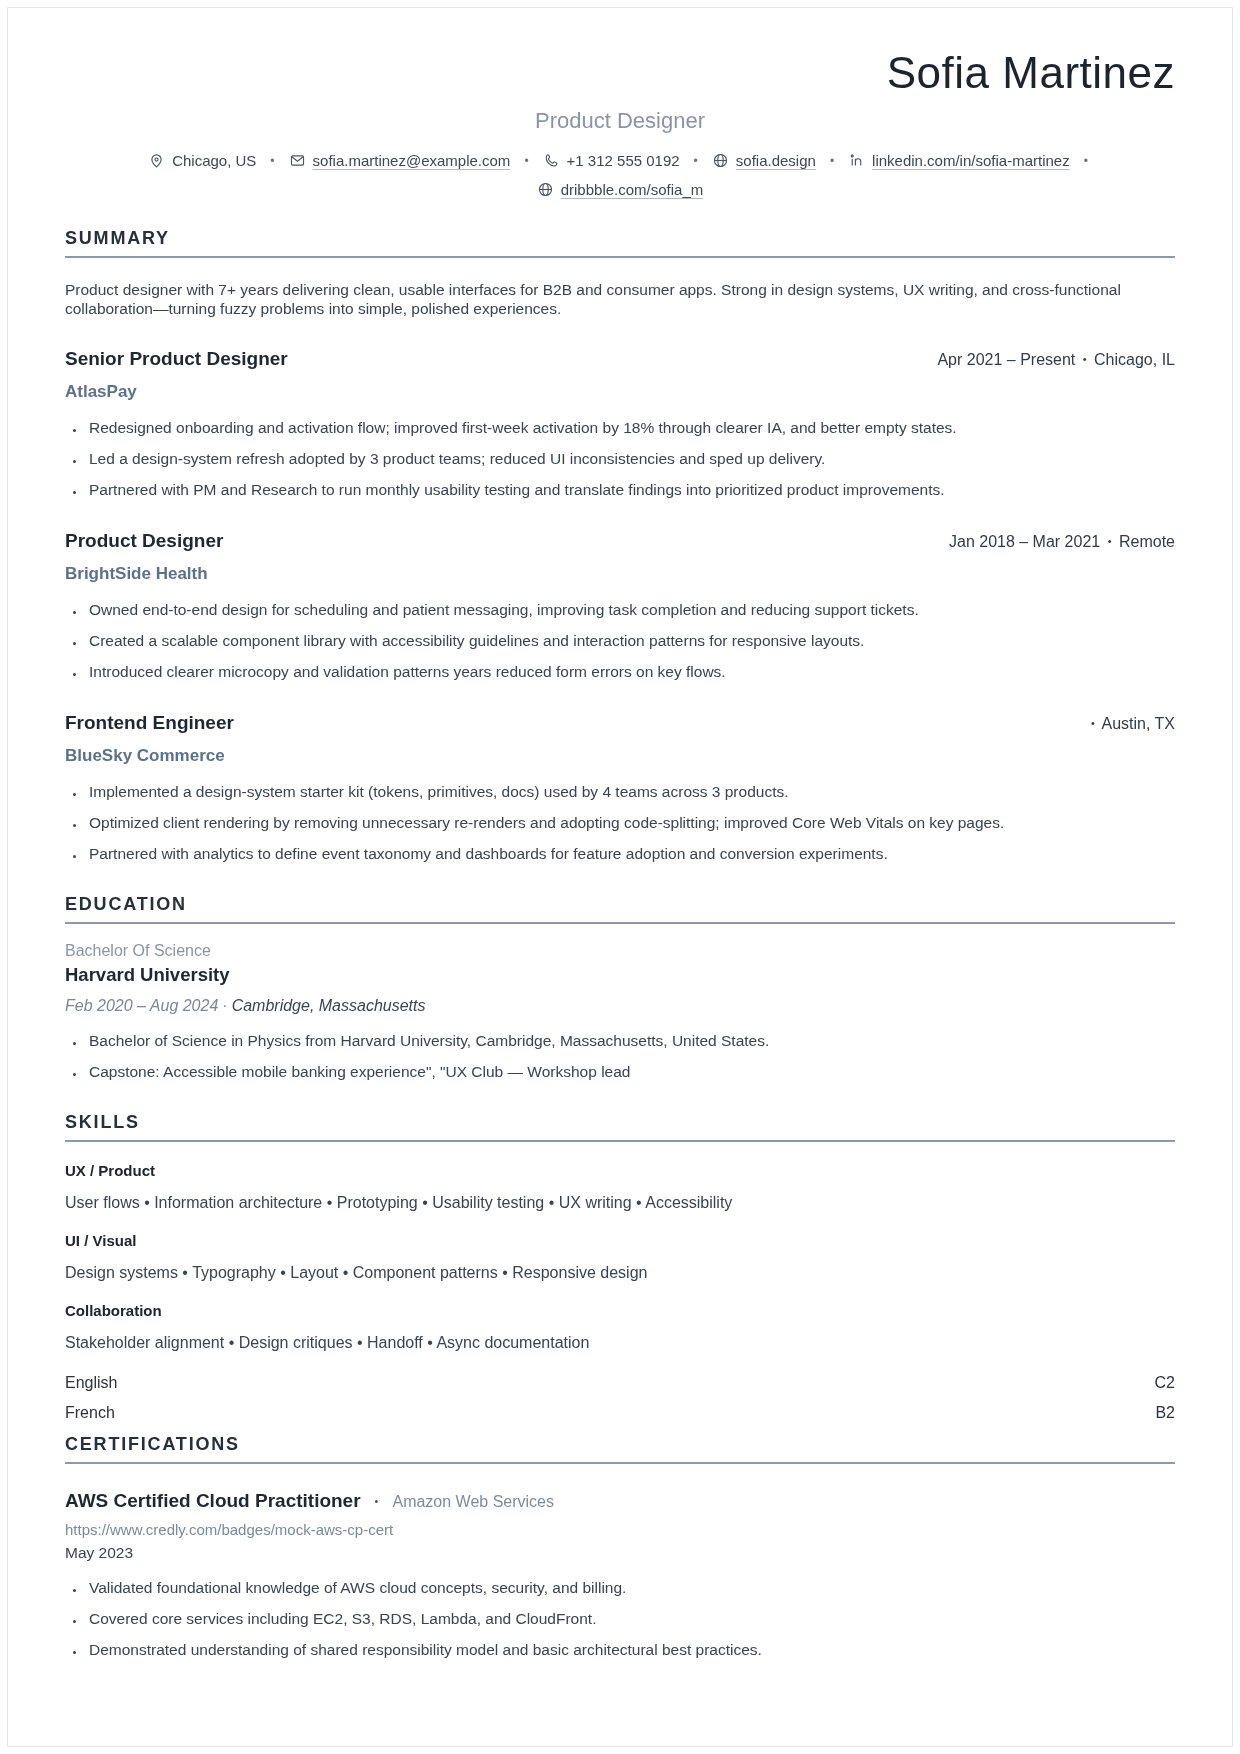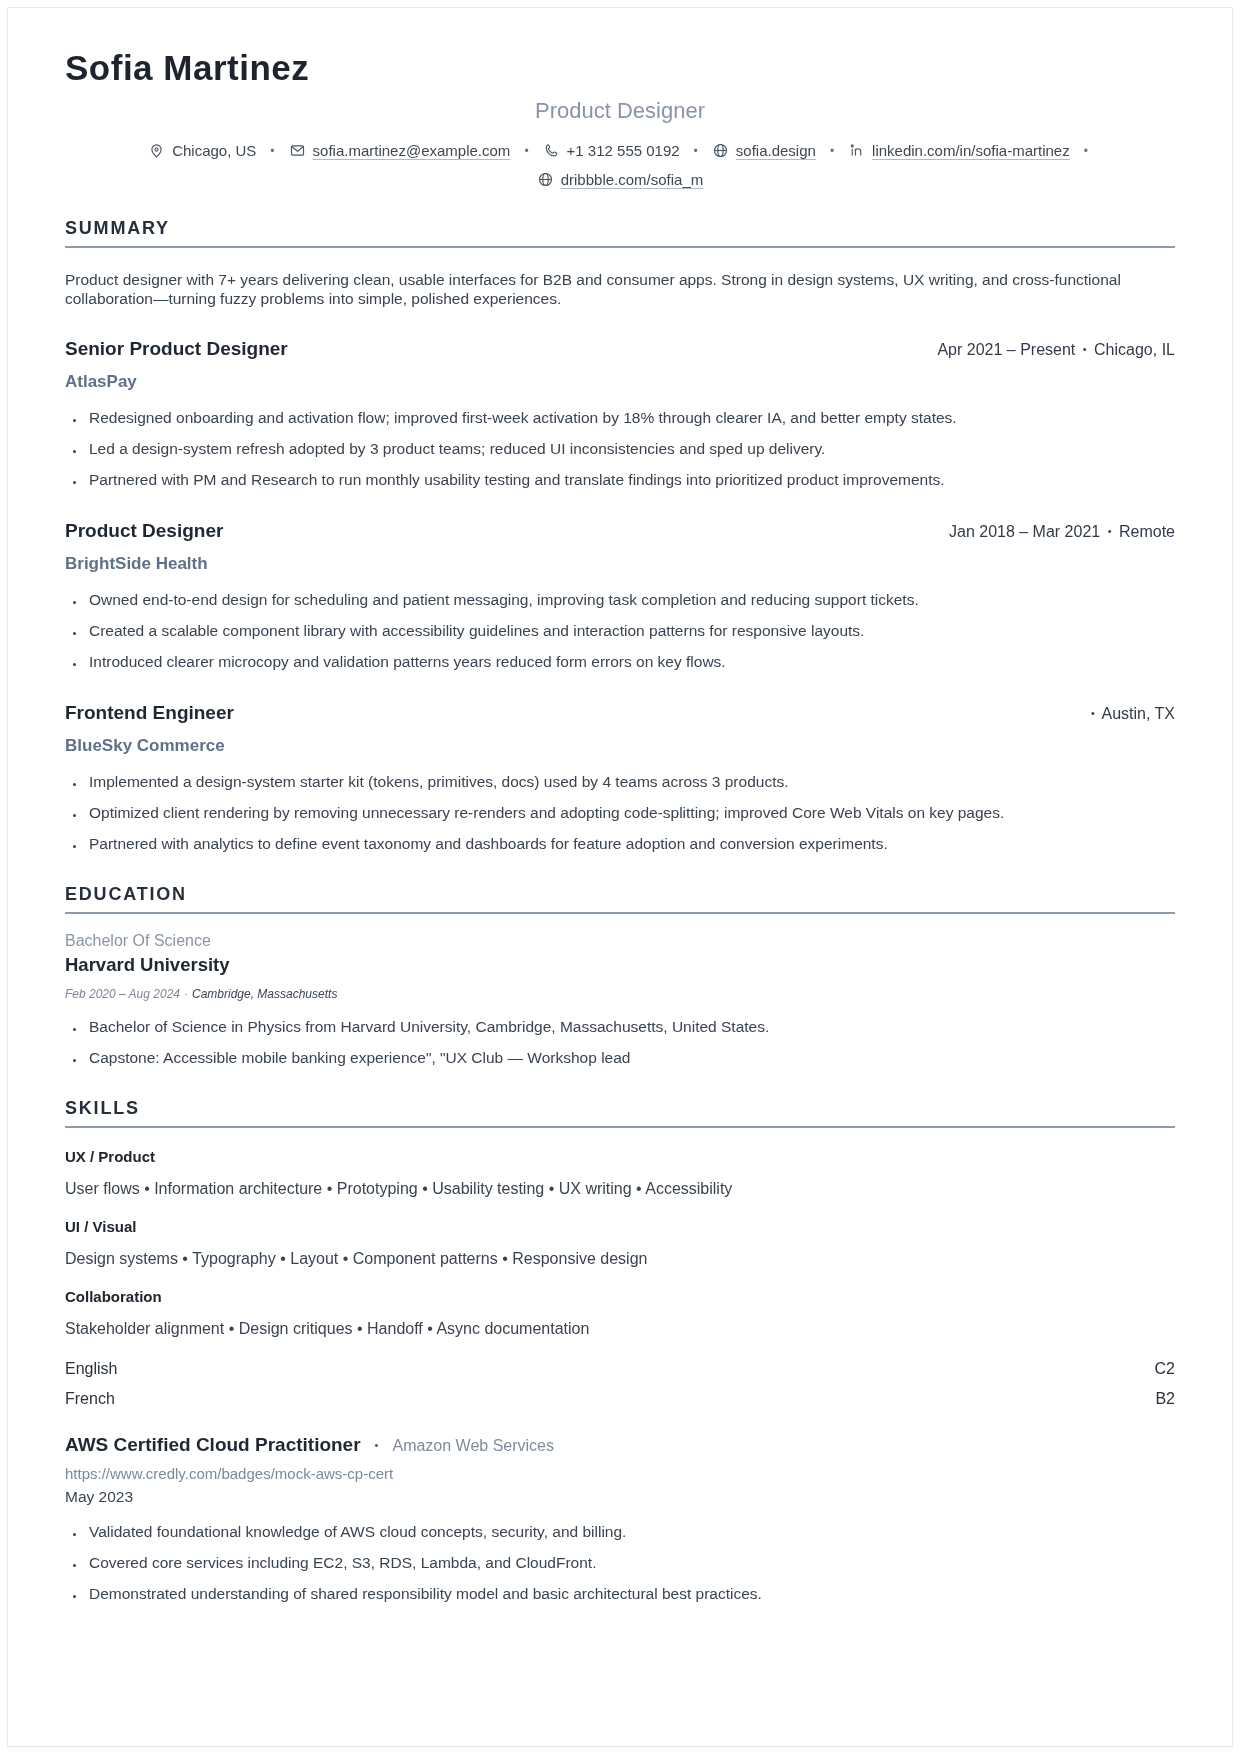--- a/index.html
+++ b/index.html
@@ -12,21 +12,21 @@
   }
   .page {
     position: absolute; inset: 7px;
     border: 1px solid #e4e7eb;
     background: #fff;
   }
   .content { padding: 40px 57px 0 57px; }
 
   
   .name {
-    text-align: left; font-size: 35px; font-weight: bold;
+    text-align: right; font-size: 44px; font-weight: normal;
     color: #1d242e; letter-spacing: .5px;
   }
   .job-subtitle {
     text-align: center; font-size: 22px; color: #8a94a6;
     margin-top: 10px;
   }
   .contact-row {
     display: flex; justify-content: center; align-items: center;
     flex-wrap: wrap; gap: 8px 10px; margin-top: 18px;
     font-size: 15px; color: #3f4753;
@@ -63,21 +63,21 @@
   ul.bullets { margin-top: 16px; padding-left: 21px; list-style: disc; }
   ul.bullets li {
     font-size: 15.5px; color: #3a4350; line-height: 20px;
     margin-bottom: 11px; padding-left: 3px;
   }
   ul.bullets li::marker { color: #3a4350; font-size: 11px; }
 
   
   .edu-degree { font-size: 16px; color: #8a94a3; margin-top: 18px; }
   .edu-school { font-size: 18.5px; font-weight: bold; color: #1f2733; margin-top: 4px; }
-  .edu-meta { margin-top: 11px; font-style: italic; font-size: 12px; }
+  .edu-meta { margin-top: 11px; font-style: italic; font-size: 16px; }
   .edu-dates { color: #7d8695; }
   .edu-msep { color: #7d8695; padding: 0 4px; }
   .edu-loc { color: #3c4554; }
 
   
   .skill-group { margin-top: 20px; }
   .skill-label { font-size: 15px; font-weight: bold; color: #20262e; }
   .skill-line { font-size: 16px; color: #3a4350; margin-top: 15px; }
 
   
@@ -252,20 +252,21 @@
       <div class="lang-row">
         <span>English</span>
         <span class="lang-level">C2</span>
       </div>
       <div class="lang-row">
         <span>French</span>
         <span class="lang-level">B2</span>
       </div>
     </div>
 
+    <div class="section-heading">CERTIFICATIONS</div>
     <div class="cert">
       <div class="cert-head">
         <span class="cert-title">AWS Certified Cloud Practitioner</span>
         <span class="cert-sep">•</span>
         <span class="cert-issuer">Amazon Web Services</span>
       </div>
       <div class="cert-url">https://www.credly.com/badges/mock-aws-cp-cert</div>
       <div class="cert-date">May 2023</div>
       <ul class="bullets">
         <li>Validated foundational knowledge of AWS cloud concepts, security, and billing.</li>

